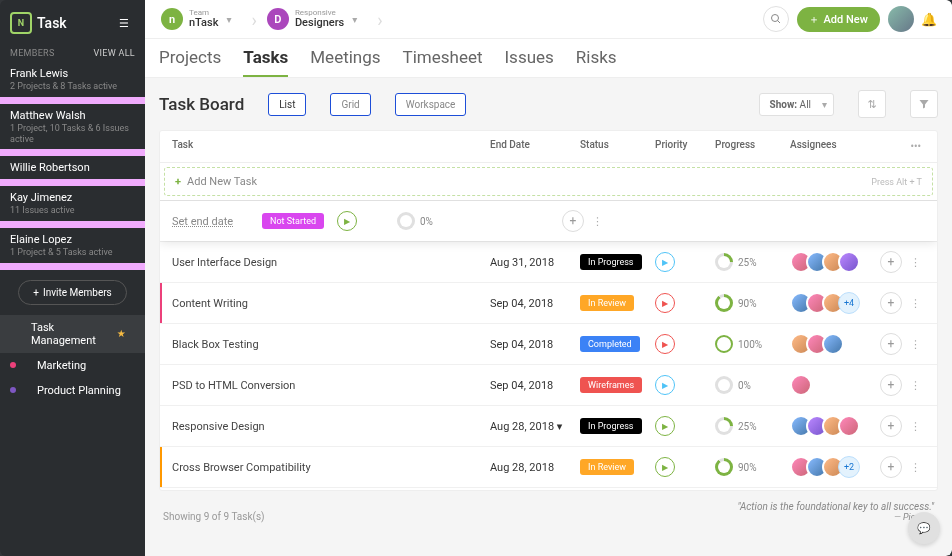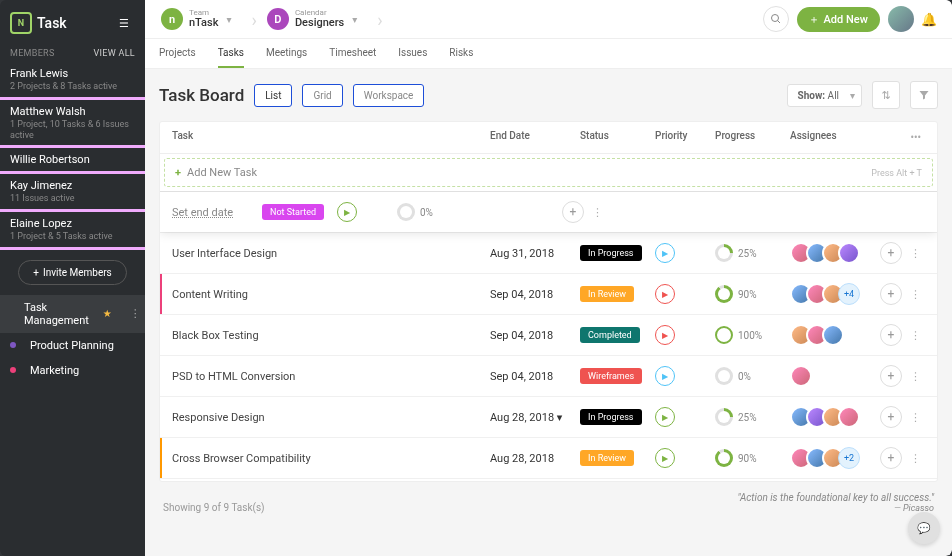--- a/index.html
+++ b/index.html
@@ -4,46 +4,46 @@
 <style>
 *{margin:0;padding:0;box-sizing:border-box;font-family:-apple-system,BlinkMacSystemFont,'Segoe UI',Roboto,sans-serif}
 body{width:952px;height:556px;background:#333639;display:flex;font-size:11px;color:#333;overflow:hidden;border-radius:6px}
 .sidebar{width:145px;background:#2a2d30;color:#fff;padding:8px 0;flex-shrink:0;display:flex;flex-direction:column}
 .logo-row{display:flex;align-items:center;justify-content:space-between;padding:4px 10px 10px}
 .logo{display:flex;align-items:center;gap:5px;font-size:14px;font-weight:500}
 .logo-badge{width:22px;height:22px;border:2px solid #a0d468;border-radius:4px;display:flex;align-items:center;justify-content:center;color:#a0d468;font-size:9px;font-weight:700}
 .menu-ico{width:22px;height:22px;border-radius:4px;display:flex;align-items:center;justify-content:center;cursor:pointer}
 .sec-head{display:flex;justify-content:space-between;padding:4px 10px;font-size:9px;color:#888;text-transform:uppercase;letter-spacing:.3px}
 .sec-head a{color:#ccc;text-decoration:none;cursor:pointer}
-.member{padding:5px 10px;border-bottom:3px solid #f0abfc}
+.member{padding:5px 10px;border-bottom:7px solid #f0abfc}
 .member-name{font-size:11px;color:#fff}
 .member-sub{font-size:9px;color:#888;margin-top:1px;line-height:1.2}
 .invite-btn{margin:10px auto;padding:6px 14px;background:#2a2d30;border:1px solid #555;border-radius:14px;color:#fff;font-size:10px;cursor:pointer;display:flex;align-items:center;gap:4px}
-.proj{padding:6px 10px;display:flex;align-items:center;gap:14px;font-size:11px;cursor:pointer}
+.proj{padding:6px 10px;display:flex;align-items:center;gap:21px;font-size:11px;cursor:pointer}
 .proj.active{background:#3a3d40}
 .proj-dot{width:6px;height:6px;border-radius:50%}
 .star{color:#f6bb42;font-size:10px;margin-left:auto}
 .main{flex:1;background:#f5f5f5;display:flex;flex-direction:column;border-radius:0 6px 6px 0;overflow:hidden}
 .topbar{background:#fff;border-bottom:1px solid #eee;padding:6px 14px;display:flex;align-items:center;gap:8px}
 .crumb{display:flex;align-items:center;gap:6px;padding:2px 10px 2px 2px}
 .crumb-badge{width:22px;height:22px;border-radius:50%;display:flex;align-items:center;justify-content:center;color:#fff;font-weight:600;font-size:11px}
 .crumb-txt{display:flex;flex-direction:column;line-height:1.1}
 .crumb-txt small{font-size:8px;color:#999}
 .crumb-txt span{font-size:11px;font-weight:500}
 .chev{color:#aaa;font-size:10px;padding:0 2px}
 .sep{color:#ddd;font-size:18px}
 .topbar-right{margin-left:auto;display:flex;align-items:center;gap:8px}
 .search-ico{width:26px;height:26px;border:1px solid #e0e0e0;border-radius:50%;display:flex;align-items:center;justify-content:center;cursor:pointer;color:#888}
 .add-new{background:#7db342;color:#fff;padding:5px 12px;border-radius:14px;font-size:11px;font-weight:500;cursor:pointer;display:flex;align-items:center;gap:4px}
 .avatar-img{width:26px;height:26px;border-radius:50%;background:linear-gradient(135deg,#8ba,#678)}
 .bell{color:#bbb;font-size:13px;cursor:pointer}
 .navtabs{background:#fff;border-bottom:1px solid #eee;padding:0 14px;display:flex;gap:22px}
-.navtab{padding:8px 0;font-size:10px;color:#666;cursor:pointer;border-bottom:2px solid transparent}
-.navtab.active{color:#333;font-weight:400;border-bottom-color:#7db342}
-.board-head{padding:12px 14px;display:flex;align-items:center;gap:10px}
+.navtab{padding:8px 0;font-size:17px;color:#666;cursor:pointer;border-bottom:2px solid transparent}
+.navtab.active{color:#333;font-weight:700;border-bottom-color:#7db342}
+.board-head{padding:12px 14px;display:flex;align-items:center;gap:24px}
 .board-title{font-size:17px;font-weight:500;color:#333}
 .view-tab{padding:5px 10px;border:1px solid #1d4ed8;border-radius:3px;font-size:10px;cursor:pointer;background:#fff;color:#888}
 .view-tab.sel{color:#333}
 .show-dd{margin-left:auto;border:1px solid #e0e0e0;border-radius:3px;padding:5px 22px 5px 10px;font-size:10px;color:#666;background:#fff;cursor:pointer;position:relative}
 .show-dd::after{content:'▾';position:absolute;right:6px;color:#aaa}
 .icon-btn{width:28px;height:28px;border:1px solid #e0e0e0;border-radius:3px;display:flex;align-items:center;justify-content:center;cursor:pointer;color:#aaa;background:#fff}
 .grid{background:#fff;margin:0 14px;border:1px solid #eee;border-radius:3px}
 .ghead{display:flex;padding:8px 12px;font-size:10px;color:#666;font-weight:500;border-bottom:1px solid #eee}
 .c-task{flex:1;min-width:0}
 .c-date{width:90px}
@@ -59,21 +59,21 @@
 .row{display:flex;padding:9px 12px;border-top:1px solid #f0f0f0;align-items:center;font-size:11px;position:relative}
 .row.elevated{box-shadow:0 2px 10px rgba(0,0,0,.1);border-top:1px solid #e0e0e0;z-index:2;background:#fff}
 .row.flag-pink::before{content:'';position:absolute;left:0;top:0;bottom:0;width:2px;background:#ec407a}
 .row.flag-orange::before{content:'';position:absolute;left:0;top:0;bottom:0;width:2px;background:#ff9800}
 .row .c-task{color:#444}
 .set-date{text-decoration:underline dotted;color:#888;cursor:pointer}
 .status{padding:3px 8px;border-radius:3px;color:#fff;font-size:9px;display:inline-block;white-space:nowrap}
 .st-notstarted{background:#d946ef}
 .st-inprogress{background:#000000}
 .st-inreview{background:#ffa726}
-.st-completed{background:#0f766e}
+.st-completed{background:#3b82f6}
 .st-cancelled{background:#ef5350}
 .pri{width:20px;height:20px;border:1.5px solid;border-radius:50%;display:inline-flex;align-items:center;justify-content:center;font-size:8px}
 .pri-green{border-color:#7db342;color:#7db342}
 .pri-blue{border-color:#4fc3f7;color:#4fc3f7}
 .pri-red{border-color:#ef5350;color:#ef5350}
 .prog{display:flex;align-items:center;gap:5px}
 .ring{width:18px;height:18px;border-radius:50%;position:relative}
 .ring::after{content:'';position:absolute;inset:3px;background:#fff;border-radius:50%}
 .ring-0{background:#e0e0e0}
 .ring-25{background:conic-gradient(#7db342 0 90deg,#e0e0e0 90deg 360deg)}
@@ -140,47 +140,47 @@
     <span>Invite Members</span>
   </button>
   <div id="projects">
       <div class="proj active">
     <span class="proj-dot" style="background:#ff9800"></span>
     <span>Task Management</span>
     <span class="star">★</span>
         <span class="dots">⋮</span>
   </div>
       <div class="proj ">
+    <span class="proj-dot" style="background:#ec407a"></span>
+    <span>Marketing</span>
+
+  </div>
+      <div class="proj ">
     <span class="proj-dot" style="background:#7e57c2"></span>
     <span>Product Planning</span>
-
-  </div>
-      <div class="proj ">
-    <span class="proj-dot" style="background:#ec407a"></span>
-    <span>Marketing</span>
 
   </div>
     </div>
 </aside>
 
 <main class="main">
   <div class="topbar">
     <div class="crumb">
       <span class="crumb-badge" style="background: rgb(125, 179, 66);">n</span>
       <span class="crumb-txt">
           <small>Team</small>
           <span>nTask</span>
         </span>
       <span class="chev">▾</span>
     </div>
     <span class="sep">›</span>
     <div class="crumb">
       <span class="crumb-badge" id="ws-badge" style="background: rgb(171, 71, 188);">D</span>
       <span class="crumb-txt">
-          <small>Calendar</small>
+          <small>Responsive</small>
           <span>Designers</span>
         </span>
       <span class="chev">▾</span>
     </div>
     <span class="sep">›</span>
     <div class="topbar-right">
       <span class="search-ico">
         <svg width="12" height="12" viewBox="0 0 24 24" fill="none" stroke="currentColor" stroke-width="2">
             <circle cx="10" cy="10" r="7"></circle>
             <line x1="20" y1="20" x2="15" y2="15"></line>

